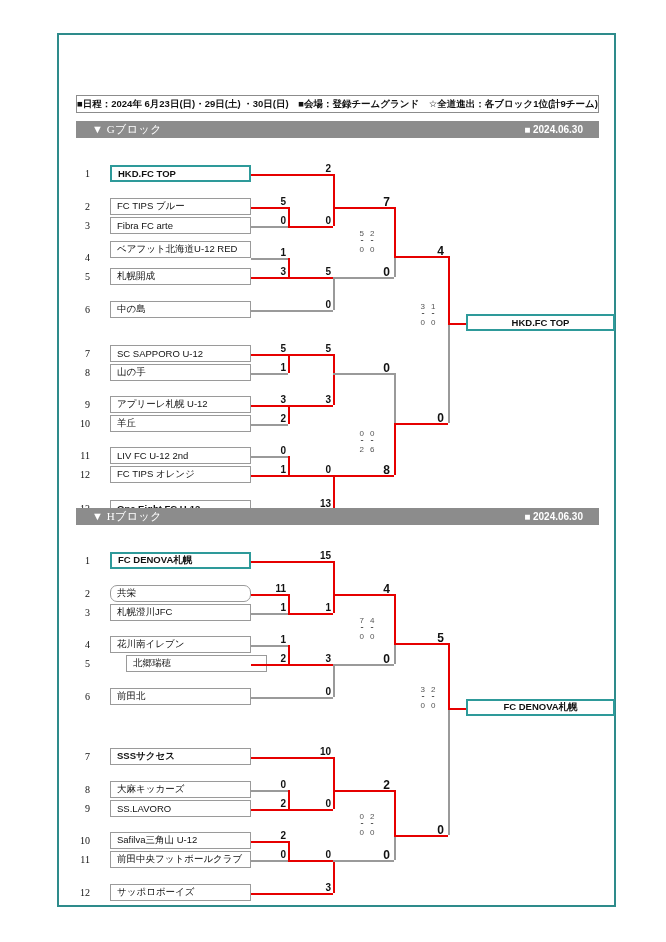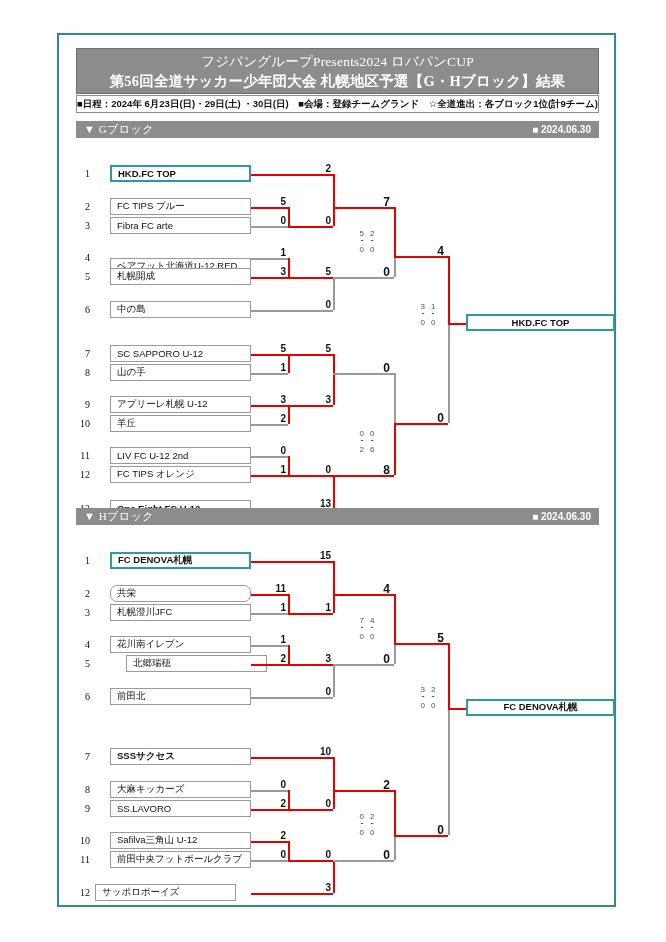--- a/index.html
+++ b/index.html
@@ -19,21 +19,21 @@
 
   .subtitle-box{position:absolute;left:17px;top:60px;width:523px;height:18px;
                 background:#ffffff;border:1px solid #8c8c8c;box-sizing:border-box;
                 display:flex;align-items:center;justify-content:center;
                 font-size:9.5px;font-weight:700;color:#111;
                 font-family:"Liberation Sans","DejaVu Sans",sans-serif;white-space:nowrap;}
 
   
   .block-header{position:absolute;left:17px;width:523px;height:17px;background:#8c8c8c;
                 box-sizing:border-box;display:flex;align-items:center;justify-content:space-between;
-                padding:0 8px;color:#ffffff;}
+                padding:0 16px;color:#ffffff;}
   .bh-left{font-size:11px;font-family:"Liberation Serif","DejaVu Serif",serif;letter-spacing:.5px;}
   .bh-right{font-size:10px;font-weight:700;font-family:"Liberation Sans","DejaVu Sans",sans-serif;}
 
   
   .seed{position:absolute;font-size:10px;color:#111;text-align:right;width:14px;
         font-family:"Liberation Serif","DejaVu Serif",serif;}
   .team{position:absolute;height:17px;width:141px;box-sizing:border-box;
         border:1px solid #9a9a9a;background:#ffffff;display:flex;align-items:center;
         padding-left:6px;font-size:9.5px;color:#111;white-space:nowrap;overflow:hidden;}
   .team.bold{font-weight:700;}
@@ -55,40 +55,36 @@
   .pk{position:absolute;font-size:8px;color:#555;line-height:8px;letter-spacing:2px;
       text-align:center;font-family:"Liberation Sans","DejaVu Sans",sans-serif;}
   .pk div{height:8px;}
 </style>
 </head>
 <body>
 
 <div id="page">
   <div id="sheet">
 
-    <div class="title-box">
-      <div class="title-l1">フジパングループPresents2024 ロバパンCUP</div>
-      <div class="title-l2">第56回全道サッカー少年団大会 札幌地区予選【G・Hブロック】結果</div>
-    </div>
     <div class="subtitle-box">■日程：2024年 6月23日(日)・29日(土) ・30日(日)　■会場：登録チームグランド　☆全道進出：各ブロック1位(計9チーム)</div>
 
     <div id="blocks-layer">
         <div class="" style="position:absolute;left:0;top:86px;width:100%;height:400px;">
           <div class="block-header" style="left:17px;top:0px;">
             <div class="bh-left" style="">▼ Gブロック</div>
             <div class="bh-right" style="">■ 2024.06.30</div>
           </div>
           <div class="seed" style="left:17px;top:47px;">1</div>
           <div class="team bold champ" style="left:51px;top:44px;">HKD.FC TOP</div>
           <div class="seed" style="left:17px;top:80px;">2</div>
           <div class="team" style="left:51px;top:77px;">FC TIPS ブルー</div>
           <div class="seed" style="left:17px;top:99px;">3</div>
           <div class="team" style="left:51px;top:96px;">Fibra FC arte</div>
           <div class="seed" style="left:17px;top:131px;">4</div>
-          <div class="team" style="left:51px;top:137px;">ベアフット北海道U-12 RED</div>
+          <div class="team" style="left:51px;top:120px;">ベアフット北海道U-12 RED</div>
           <div class="seed" style="left:17px;top:150px;">5</div>
           <div class="team" style="left:51px;top:147px;text-align:center;">札幌開成</div>
           <div class="seed" style="left:17px;top:183px;">6</div>
           <div class="team" style="left:51px;top:180px;">中の島</div>
           <div class="seed" style="left:17px;top:227px;">7</div>
           <div class="team" style="left:51px;top:224px;">SC SAPPORO  U-12</div>
           <div class="seed" style="left:17px;top:246px;">8</div>
           <div class="team" style="left:51px;top:243px;">山の手</div>
           <div class="seed" style="left:17px;top:278px;">9</div>
           <div class="team" style="left:51px;top:275px;">アプリーレ札幌 U-12</div>
@@ -206,21 +202,21 @@
           <div class="team bold" style="left:51px;top:240px;">SSSサクセス</div>
           <div class="seed" style="left:17px;top:276px;">8</div>
           <div class="team" style="left:51px;top:273px;">大麻キッカーズ</div>
           <div class="seed" style="left:17px;top:295px;">9</div>
           <div class="team" style="left:51px;top:292px;">SS.LAVORO</div>
           <div class="seed" style="left:17px;top:327px;">10</div>
           <div class="team" style="left:51px;top:324px;">Safilva三角山 U-12</div>
           <div class="seed" style="left:17px;top:346px;">11</div>
           <div class="team" style="left:51px;top:343px;">前田中央フットボールクラブ</div>
           <div class="seed" style="left:17px;top:379px;">12</div>
-          <div class="team" style="left:36px;top:376px;">サッポロボーイズ</div>
+          <div class="team" style="left:51px;top:376px;">サッポロボーイズ</div>
           <div class="h red" style="left:192px;top:86px;width:37px;"></div>
           <div class="h gry" style="left:192px;top:105px;width:37px;"></div>
           <div class="v red" style="left:229px;top:86px;height:19px;"></div>
           <div class="score" style="left:203px;top:75px;width:24px;">11</div>
           <div class="score" style="left:203px;top:94px;width:24px;">1</div>
           <div class="h gry" style="left:192px;top:137px;width:37px;"></div>
           <div class="h red" style="left:192px;top:156px;width:37px;"></div>
           <div class="v red" style="left:229px;top:137px;height:19px;"></div>
           <div class="score" style="left:203px;top:126px;width:24px;">1</div>
           <div class="score" style="left:203px;top:145px;width:24px;">2</div>

